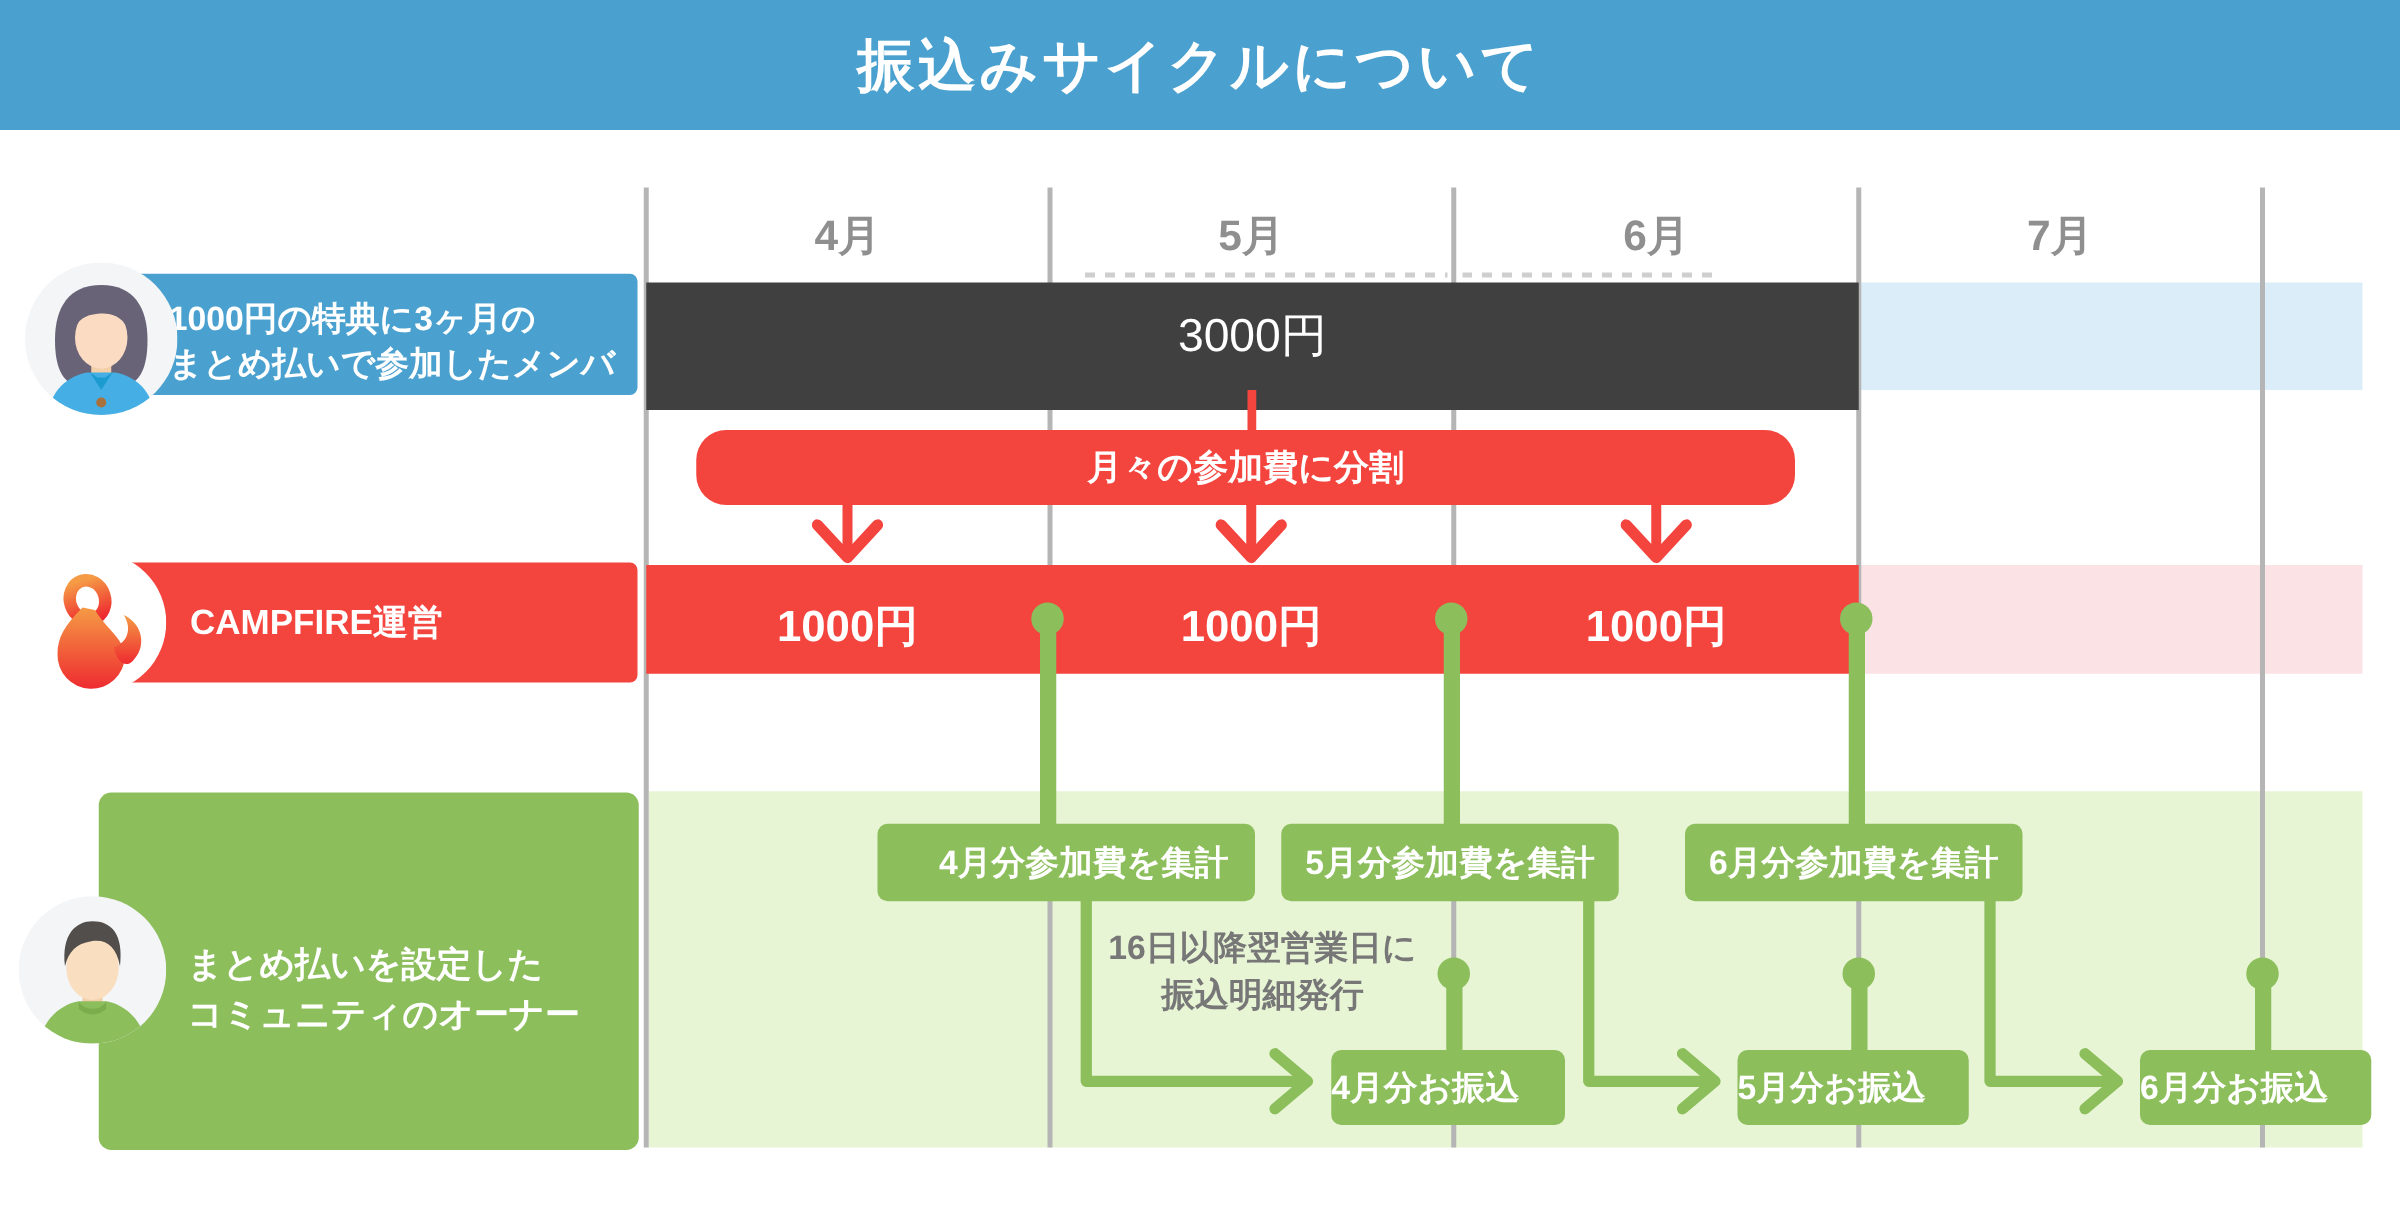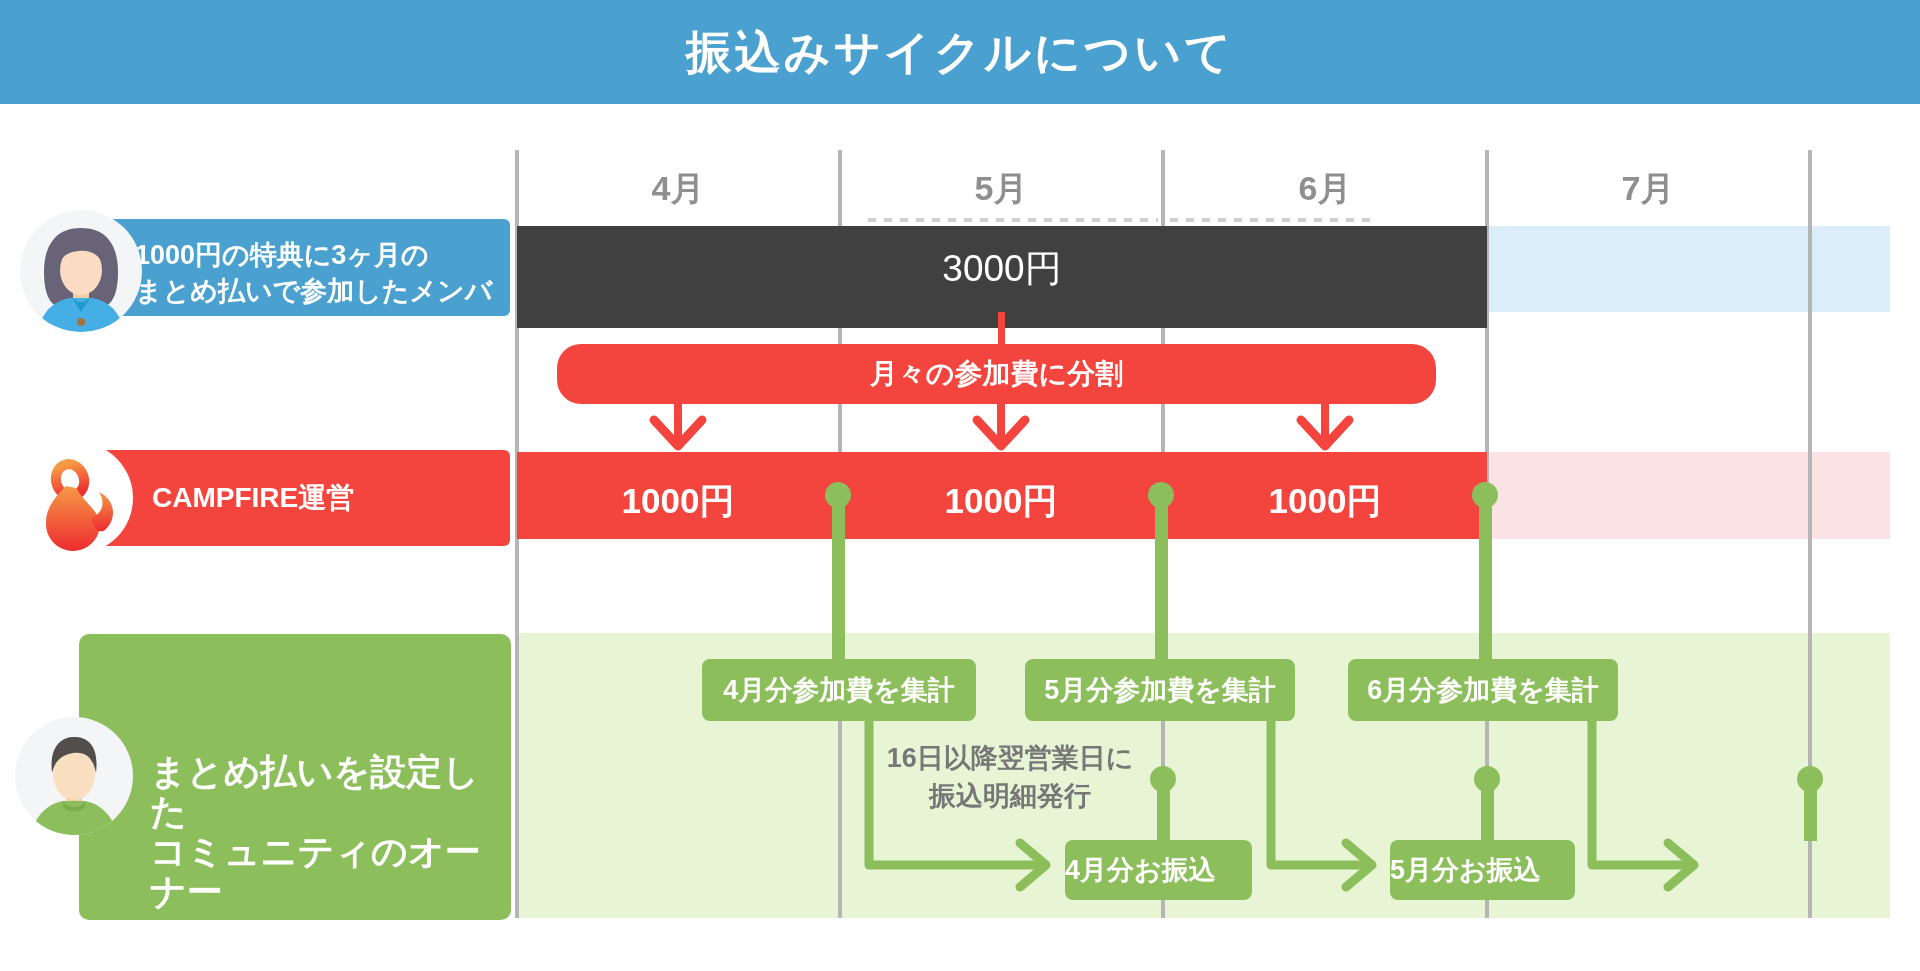--- a/index.html
+++ b/index.html
@@ -35,21 +35,21 @@
   .amount{top:26px;width:200px;text-align:center;color:#fff;font-size:35px;font-weight:bold;}
 
   
   #member-label{left:107px;top:219px;width:403px;height:97px;background:#4AA0CE;border-radius:6px;
                 z-index:3;color:#fff;font-size:27px;font-weight:bold;line-height:36px;
                 padding:18px 0 0 28px;box-sizing:border-box;}
   #campfire-label{left:88px;top:450px;width:422px;height:96px;background:#F4443E;border-radius:6px;
                   z-index:3;color:#fff;font-size:28px;font-weight:bold;line-height:96px;
                   padding-left:64px;box-sizing:border-box;}
   #owner-label{left:79px;top:634px;width:432px;height:286px;background:#8CBE5C;border-radius:10px;
-               z-index:3;color:#fff;font-size:36px;font-weight:bold;line-height:40px;
+               z-index:3;color:#fff;font-size:28px;font-weight:bold;line-height:40px;
                padding:118px 0 0 71px;box-sizing:border-box;}
 
   
   #blue-stem{left:998px;top:312px;width:7px;height:34px;background:#F4443E;z-index:4;}
   #split-bar{left:557px;top:344px;width:879px;height:60px;background:#F4443E;border-radius:24px;
              z-index:4;color:#fff;font-size:28px;font-weight:bold;text-align:center;line-height:60px;}
   .red-arrow{top:402px;width:64px;height:52px;z-index:4;}
 
   
   .gdot{width:26px;height:26px;border-radius:50%;background:#8CBE5C;z-index:4;}
@@ -174,21 +174,21 @@
     </g>
   </svg>
 
   <div class="abs gdot" style="left:825px;top:482px;"></div>
   <div class="abs gstem" style="left:832px;top:495px;height:166px;"></div>
   <div class="abs gdot" style="left:1148px;top:482px;"></div>
   <div class="abs gstem" style="left:1155px;top:495px;height:166px;"></div>
   <div class="abs gdot" style="left:1472px;top:482px;"></div>
   <div class="abs gstem" style="left:1479px;top:495px;height:166px;"></div>
 
-  <div class="abs gbox" style="left:702px;top:659px;width:274px;">4月分参加費を集計</div>
+  <div class="abs gbox" style="left:702px;top:659px;width:274px;padding-left:28px;">4月分参加費を集計</div>
   <div class="abs gbox" style="left:1025px;top:659px;width:270px;">5月分参加費を集計</div>
   <div class="abs gbox" style="left:1348px;top:659px;width:270px;">6月分参加費を集計</div>
 
   <svg class="abs elbow" style="left:863px;top:716px;" width="196" height="182" viewBox="0 0 196 182">
     <path d="M6,4 L6,149 L183,149" fill="none" stroke="#8CBE5C" stroke-width="9" stroke-linejoin="round"></path>
     <polyline points="157,127 183,149 157,171" fill="none" stroke="#8CBE5C" stroke-width="9" stroke-linecap="round" stroke-linejoin="round"></polyline>
   </svg>
   <svg class="abs elbow" style="left:1265px;top:716px;" width="120" height="182" viewBox="0 0 120 182">
     <path d="M6,4 L6,149 L107,149" fill="none" stroke="#8CBE5C" stroke-width="9" stroke-linejoin="round"></path>
     <polyline points="81,127 107,149 81,171" fill="none" stroke="#8CBE5C" stroke-width="9" stroke-linecap="round" stroke-linejoin="round"></polyline>
@@ -205,14 +205,15 @@
 
   <div class="abs gdot" style="left:1150px;top:766px;"></div>
   <div class="abs gstem" style="left:1157px;top:779px;height:62px;"></div>
   <div class="abs gdot" style="left:1474px;top:766px;"></div>
   <div class="abs gstem" style="left:1481px;top:779px;height:62px;"></div>
   <div class="abs gdot" style="left:1797px;top:766px;"></div>
   <div class="abs gstem" style="left:1804px;top:779px;height:62px;"></div>
 
   <div class="abs tbox" style="left:1065px;width:187px;">4月分お振込</div>
   <div class="abs tbox" style="left:1390px;width:185px;">5月分お振込</div>
+  <div class="abs tbox" style="left:1712px;width:185px;">6月分お振込</div>
 
 </div>
 
 </body></html>

